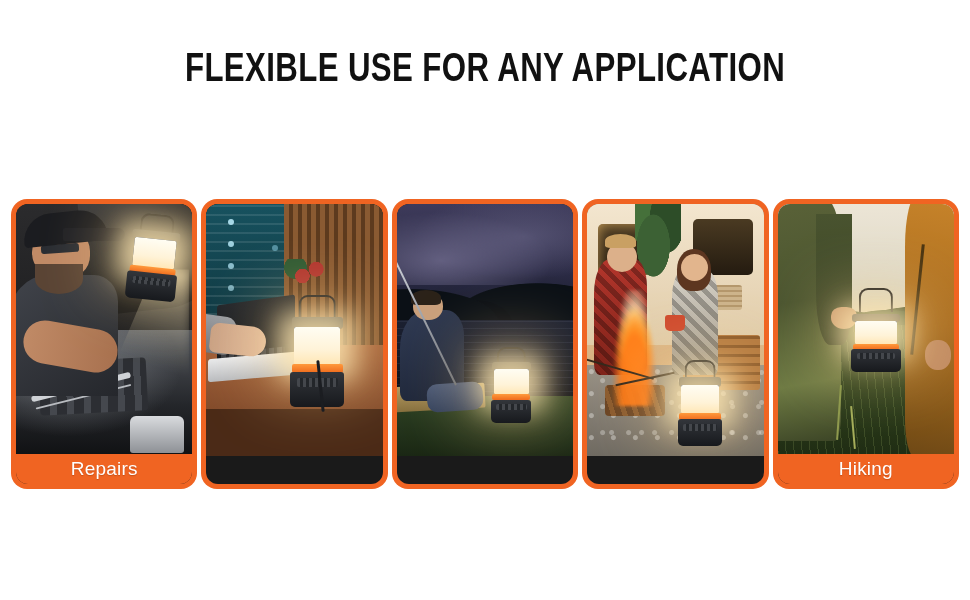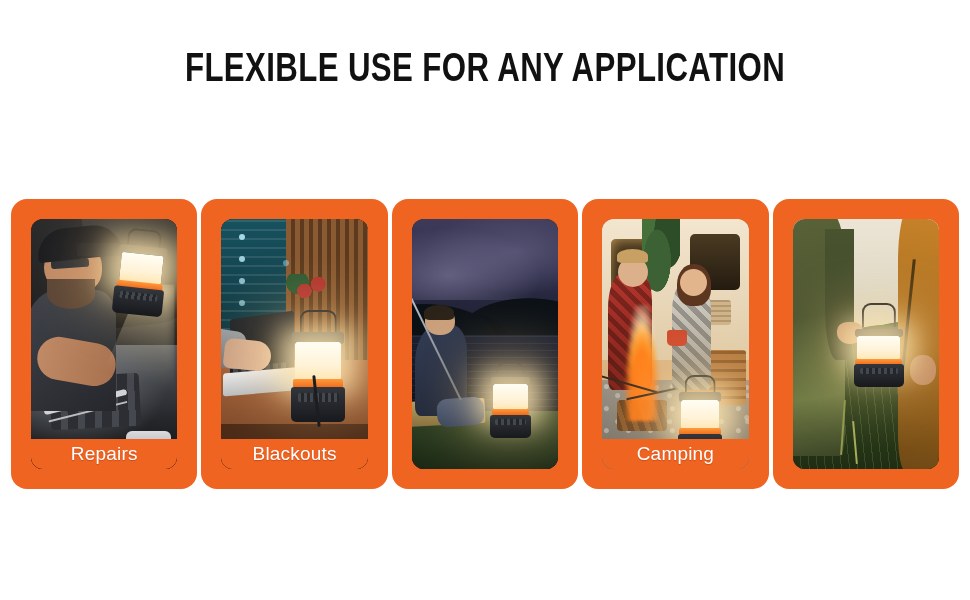--- a/index.html
+++ b/index.html
@@ -34,21 +34,21 @@
     left:11px;top:199px;
     width:948px;height:290px;
     display:flex;
     gap:4px;
   }
   .card{
     position:relative;
     flex:1 1 0;
     border-radius:16px;
     background:#f06422;
-    padding:20px;
+    padding:5px;
     box-sizing:border-box;
     overflow:hidden;
   }
   .card-inner{
     position:relative;
     width:100%;height:100%;
     border-radius:12px;
     overflow:hidden;
     background:#1a1a1a;
   }
@@ -528,23 +528,20 @@
             <div class="hand"></div>
             <div class="lantern">
               <div class="handle"></div>
               <div class="cap"></div>
               <div class="glow"></div>
               <div class="band"></div>
               <div class="base"></div>
             </div>
             <div class="strap"></div>
           </div>
-        </div>
-        <div class="label-band">
-          <span class="label-text">Blackouts</span>
         </div>
       </div>
     </div>
 
     <div class="card">
       <div class="card-inner">
         <div class="photo">
           <div class="scene s3">
             <div class="clouds"></div>
             <div class="treeline"></div>
@@ -592,23 +589,20 @@
             <div class="stick2"></div>
             <div class="lantern">
               <div class="handle"></div>
               <div class="cap"></div>
               <div class="glow"></div>
               <div class="band"></div>
               <div class="base"></div>
             </div>
           </div>
         </div>
-        <div class="label-band">
-          <span class="label-text">Camping</span>
-        </div>
       </div>
     </div>
 
     <div class="card">
       <div class="card-inner">
         <div class="photo">
           <div class="scene s5">
             <div class="sky"></div>
             <div class="far-trees"></div>
             <div class="field"></div>
@@ -622,17 +616,20 @@
               <div class="handle"></div>
               <div class="cap"></div>
               <div class="glow"></div>
               <div class="band"></div>
               <div class="base"></div>
             </div>
             <div class="weed"></div>
             <div class="weed2"></div>
           </div>
         </div>
+        <div class="label-band">
+          <span class="label-text">Hiking</span>
+        </div>
       </div>
     </div>
 
   </div>
 </div>
 
 </body></html>

